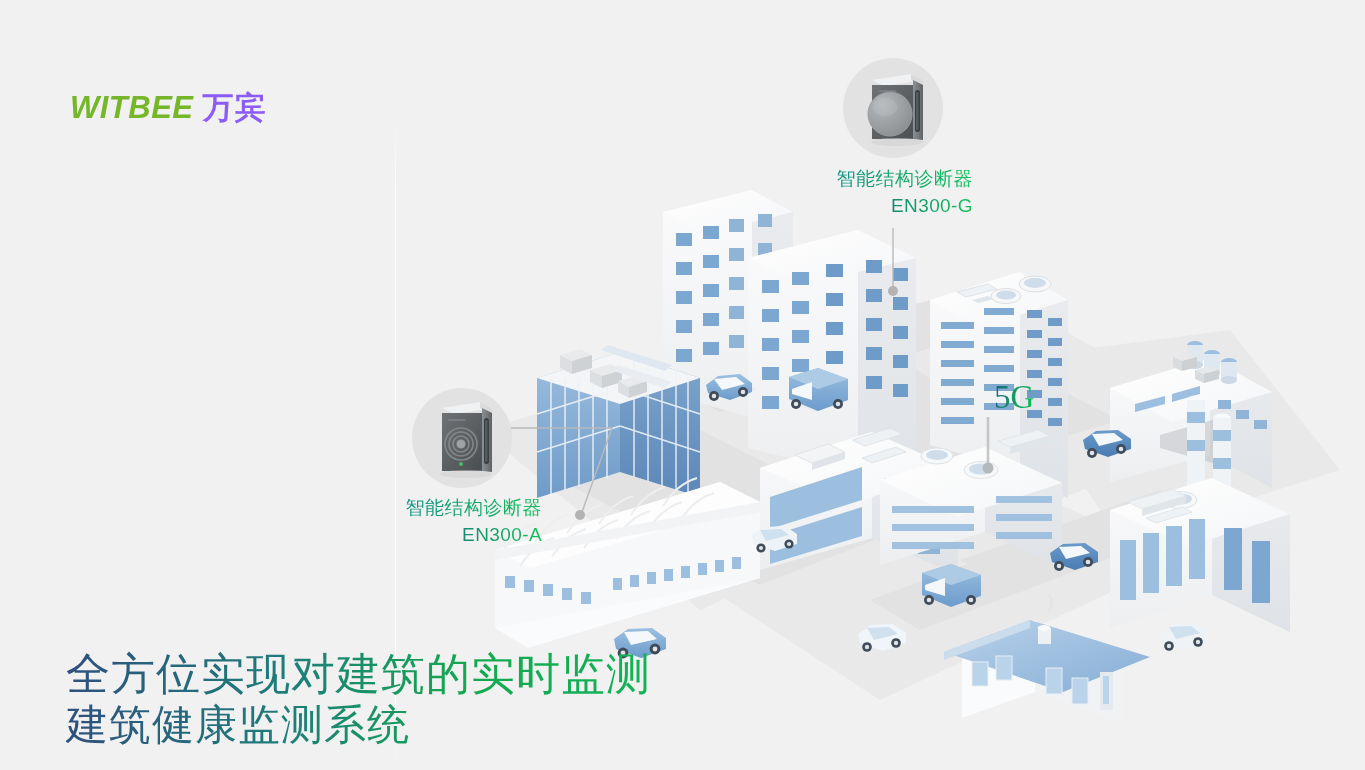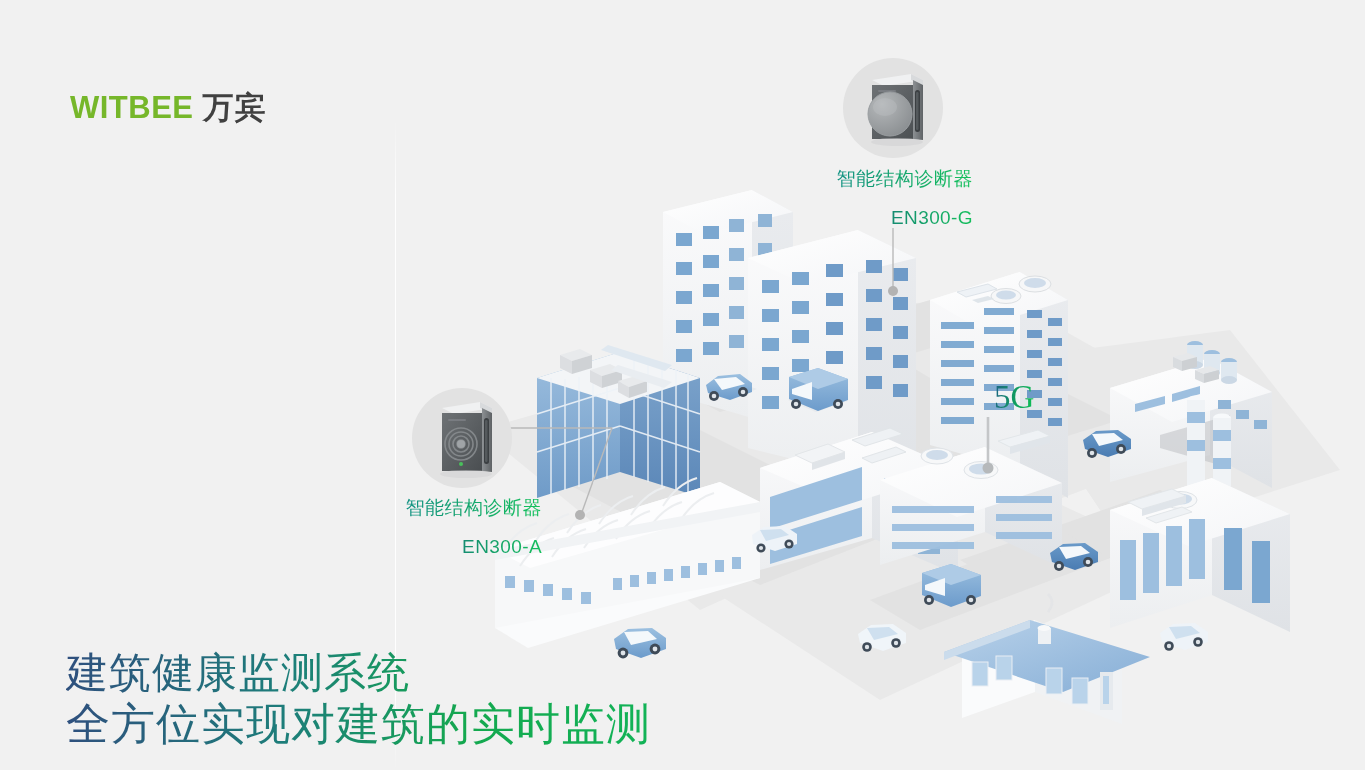--- a/index.html
+++ b/index.html
@@ -18,22 +18,22 @@
     width:1px; height:650px;
     background:linear-gradient(to bottom, rgba(255,255,255,0), rgba(255,255,255,.95) 12%, rgba(255,255,255,.95) 88%, rgba(255,255,255,0));
   }
 
   
   .logo {
     position:absolute; left:70px; top:92px;
     font-size:31px; font-weight:bold; letter-spacing:.5px;
     white-space:nowrap; line-height:1;
   }
-  .logo .en { color:#76b72a; }
-  .logo .cn { color:#404040; margin-left:9px; letter-spacing:1px; }
+  .logo .en { color:#76b72a;font-style:italic; }
+  .logo .cn { color:#8b5cf6; margin-left:9px; letter-spacing:1px; }
 
   
   .headline {
     position:absolute; left:66px; top:648px;
     line-height:1.18; white-space:nowrap;
   }
   .headline .hl-line {
     font-size:42px; font-weight:400; letter-spacing:1px;
     background-image:linear-gradient(100deg,#2f4f7e 0%,#1d7e7a 38%,#14a84f 68%,#12b357 100%);
     -webkit-background-clip:text; background-clip:text;
@@ -44,21 +44,21 @@
 
   
   .callout { position:absolute; text-align:right; white-space:nowrap; }
   .callout .c-title {
     font-size:19px; letter-spacing:.5px; display:block;
     background-image:linear-gradient(95deg,#108a8c 0%,#12a070 45%,#16c25c 100%);
     -webkit-background-clip:text; background-clip:text;
     color:transparent; -webkit-text-fill-color:transparent;
   }
   .callout .c-model {
-    font-size:19px; letter-spacing:.4px; display:block; margin-top:15px;
+    font-size:19px; letter-spacing:.4px; display:block; margin-top:3px;
     background-image:linear-gradient(95deg,#2a5a8c 0%,#14926f 55%,#15c05c 100%);
     -webkit-background-clip:text; background-clip:text;
     color:transparent; -webkit-text-fill-color:transparent;
   }
 
   
   .device-badge {
     position:absolute; border-radius:50%;
     background:#e2e2e2;
   }
@@ -642,17 +642,17 @@
   </div>
 
   <div class="callout" style="left:382px;top:495px;width:160px;">
     <span class="c-title">智能结构诊断器</span>
     <span class="c-model">EN300-A</span>
   </div>
 
   <div class="tag-5g">5G</div>
 
   <div class="headline">
+    <span class="hl-line l2">全方位实现对建筑的实时监测</span>
     <span class="hl-line l1">建筑健康监测系统</span>
-    <span class="hl-line l2">全方位实现对建筑的实时监测</span>
   </div>
 
 </div>
 
 </body></html>

